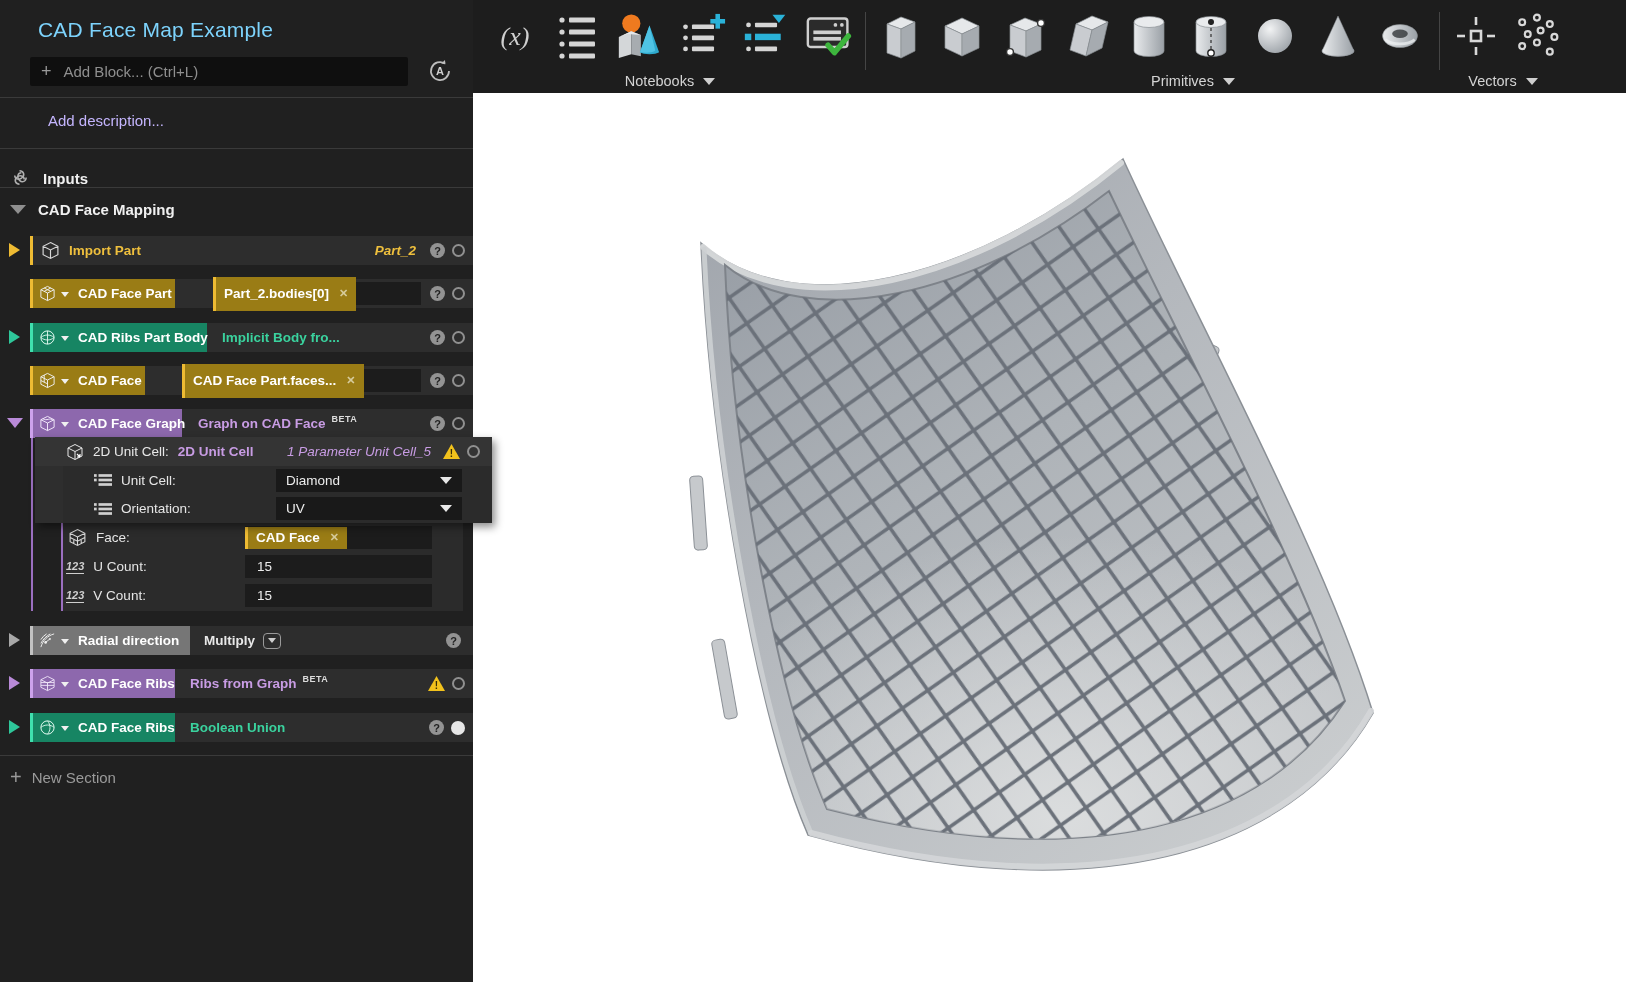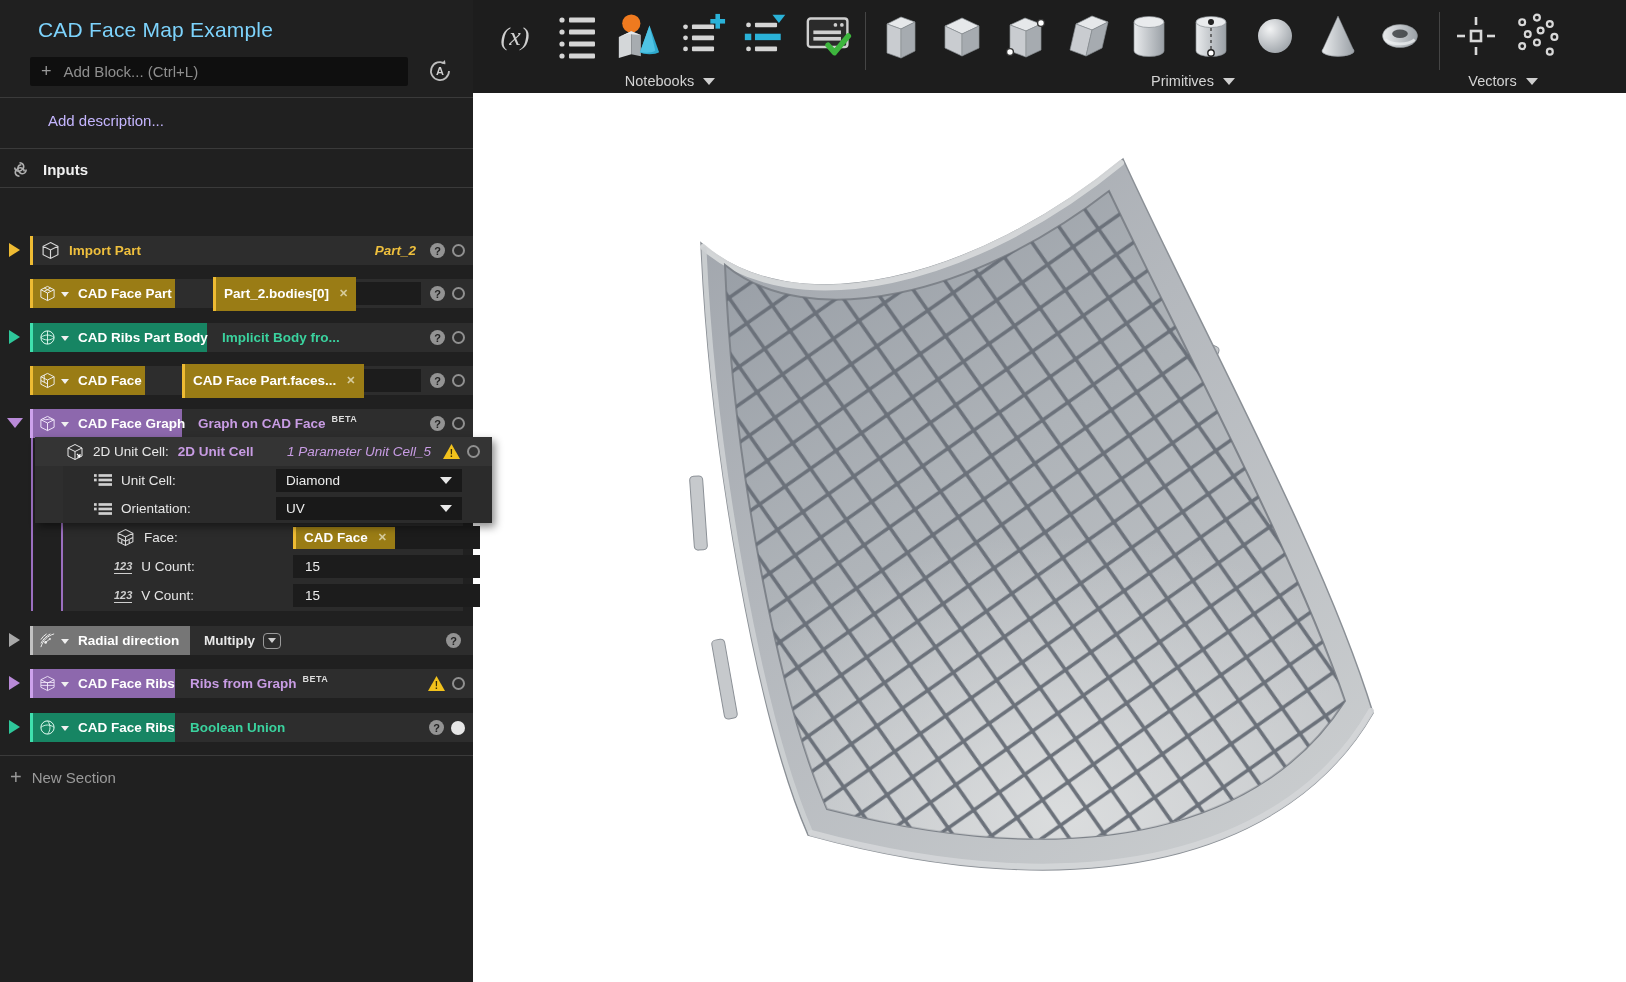--- a/index.html
+++ b/index.html
@@ -8,21 +8,21 @@
   .app { position:relative; width:1626px; height:982px; overflow:hidden; background:#ffffff; }
 
   
   .sidebar { position:absolute; left:0; top:0; width:473px; height:982px; background:#202020; color:#e8e8e8; overflow:visible; z-index:5; }
   .s-title { position:absolute; left:38px; top:18px; font-size:21px; font-weight:500; color:#7dd3fc; letter-spacing:.2px; }
   .add-block { position:absolute; left:30px; top:57px; width:378px; height:29px; background:#0f0f0f; border-radius:2px; display:flex; align-items:center; color:#8f8f8f; font-size:15px; }
   .add-block .plus { font-size:18px; color:#9a9a9a; margin:0 12px 0 11px; font-weight:400; }
   .autoname { position:absolute; left:426px; top:57px; width:28px; height:28px; display:flex; align-items:center; justify-content:center; }
   .hr { position:absolute; left:0; width:473px; height:1px; background:#3a3a3a; }
   .desc { position:absolute; left:48px; top:112px; font-size:15px; color:#c4b5fd; }
-  .inputs-row { position:absolute; left:0; top:151px; width:553px; height:36px; display:flex; align-items:center; }
+  .inputs-row { position:absolute; left:0; top:151px; width:553px; height:36px; display:flex; align-items:flex-end; }
   .inputs-row svg { margin-left:10px; }
   .inputs-row .lbl { margin-left:14px; font-size:15px; font-weight:700; color:#f0f0f0; }
   .section-row { position:absolute; left:0; top:190px; width:473px; height:38px; display:flex; align-items:center; }
   .section-row .lbl { margin-left:12px; font-size:15px; font-weight:700; color:#f0f0f0; }
   .tri-down-gray { margin-left:10px; width:0; height:0; border-left:8px solid transparent; border-right:8px solid transparent; border-top:9px solid #8f8f8f; }
 
   
   .row { position:absolute; left:30px; width:443px; height:29px; background:#2d2d2d; display:flex; align-items:center; padding-right:4px; }
   .spacer { flex:1; }
   .tri { position:absolute; width:0; height:0; }
@@ -71,21 +71,21 @@
   .chipclose { margin:0 8px 0 10px; color:#d6cb9b; font-size:11px; font-weight:700; }
 
   
   .guide { position:absolute; width:2px; background:#9b6fc0; }
   .popup { position:absolute; left:35px; top:437px; width:457px; height:86px; background:#2e2e2e; box-shadow:3px 4px 8px rgba(0,0,0,.45); z-index:6; }
   .p-head { position:relative; height:29px; background:#343434; display:flex; align-items:center; padding-right:8px; }
   .p-row { position:relative; margin-left:28px; width:429px; height:28.5px; background:#2b2b2b; display:flex; align-items:center; }
   .flabel { font-size:13.5px; color:#e6e6e6; margin-left:9px; white-space:nowrap; }
   .dd { position:absolute; left:213px; width:186px; height:23px; background:#191919; display:flex; align-items:center; color:#ececec; font-size:13.5px; padding:0 10px; }
   .dd .caret { margin-left:auto; width:0; height:0; border-left:6px solid transparent; border-right:6px solid transparent; border-top:7px solid #e8e8e8; }
-  .fields { position:absolute; left:63px; top:523px; width:400px; height:88px; background:#2b2b2b;padding-left:48px; }
+  .fields { position:absolute; left:63px; top:523px; width:400px; height:88px; background:#2b2b2b; }
   .f-row { position:relative; height:29px; display:flex; align-items:center; }
   .vfield { position:absolute; left:182px; width:187px; height:23px; background:#1c1c1c; display:flex; align-items:center; color:#ececec; font-size:13.5px; }
   .vfield .val { margin-left:12px; }
   .n123 { font-size:11px; font-weight:700; color:#cfcfcf; border-bottom:1.5px solid #cfcfcf; margin-left:3px; font-style:italic; padding-bottom:1px; }
 
   .cvbox { width:18px; height:16px; border:1.5px solid #9a9a9a; border-radius:4px; display:flex; align-items:center; justify-content:center; margin-left:8px; flex:none; }
   .cvbox i { width:0; height:0; border-left:4px solid transparent; border-right:4px solid transparent; border-top:5px solid #cfcfcf; }
 
   .new-section { position:absolute; left:10px; top:766px; display:flex; align-items:center; color:#9a9a9a; font-size:15px; }
   .new-section .plus { font-size:20px; margin-right:10px; color:#9a9a9a; }
@@ -142,20 +142,24 @@
         <g fill="none" stroke="#b0b0b0" stroke-width="1.6">
           <path d="M10 3 C14 3 16 7 13 10 C10 13 5 12 5 8"></path>
           <path d="M17 10 C17 14 13 16 10 13 C7 10 8 5 12 5"></path>
           <path d="M10 17 C6 17 4 13 7 10 C10 7 15 8 15 12"></path>
         </g>
       </svg>
       <span class="lbl">Inputs</span>
     </div>
     <div class="hr" style="top:187px"></div>
 
+    <div class="section-row">
+      <span class="tri-down-gray"></span>
+      <span class="lbl">CAD Face Mapping</span>
+    </div>
 
     <span class="tri right yellow" style="top:243px"></span>
     <div class="row" style="top:236px">
       <span class="accent yellow"></span>
       <svg class="rowicon" width="19" height="19" viewBox="0 0 18 18">
         <path d="M9 1.5 L16 5 L16 13 L9 16.5 L2 13 L2 5 Z M2 5 L9 8.5 L16 5 M9 8.5 L9 16.5" stroke="#d8d8d8" stroke-width="1.1" fill="none"></path>
       </svg>
       <span class="rlabel c-yellow">Import Part</span>
       <span class="spacer"></span>
       <span class="rvalue c-yellow italic" style="margin-right:14px">Part_2</span>

